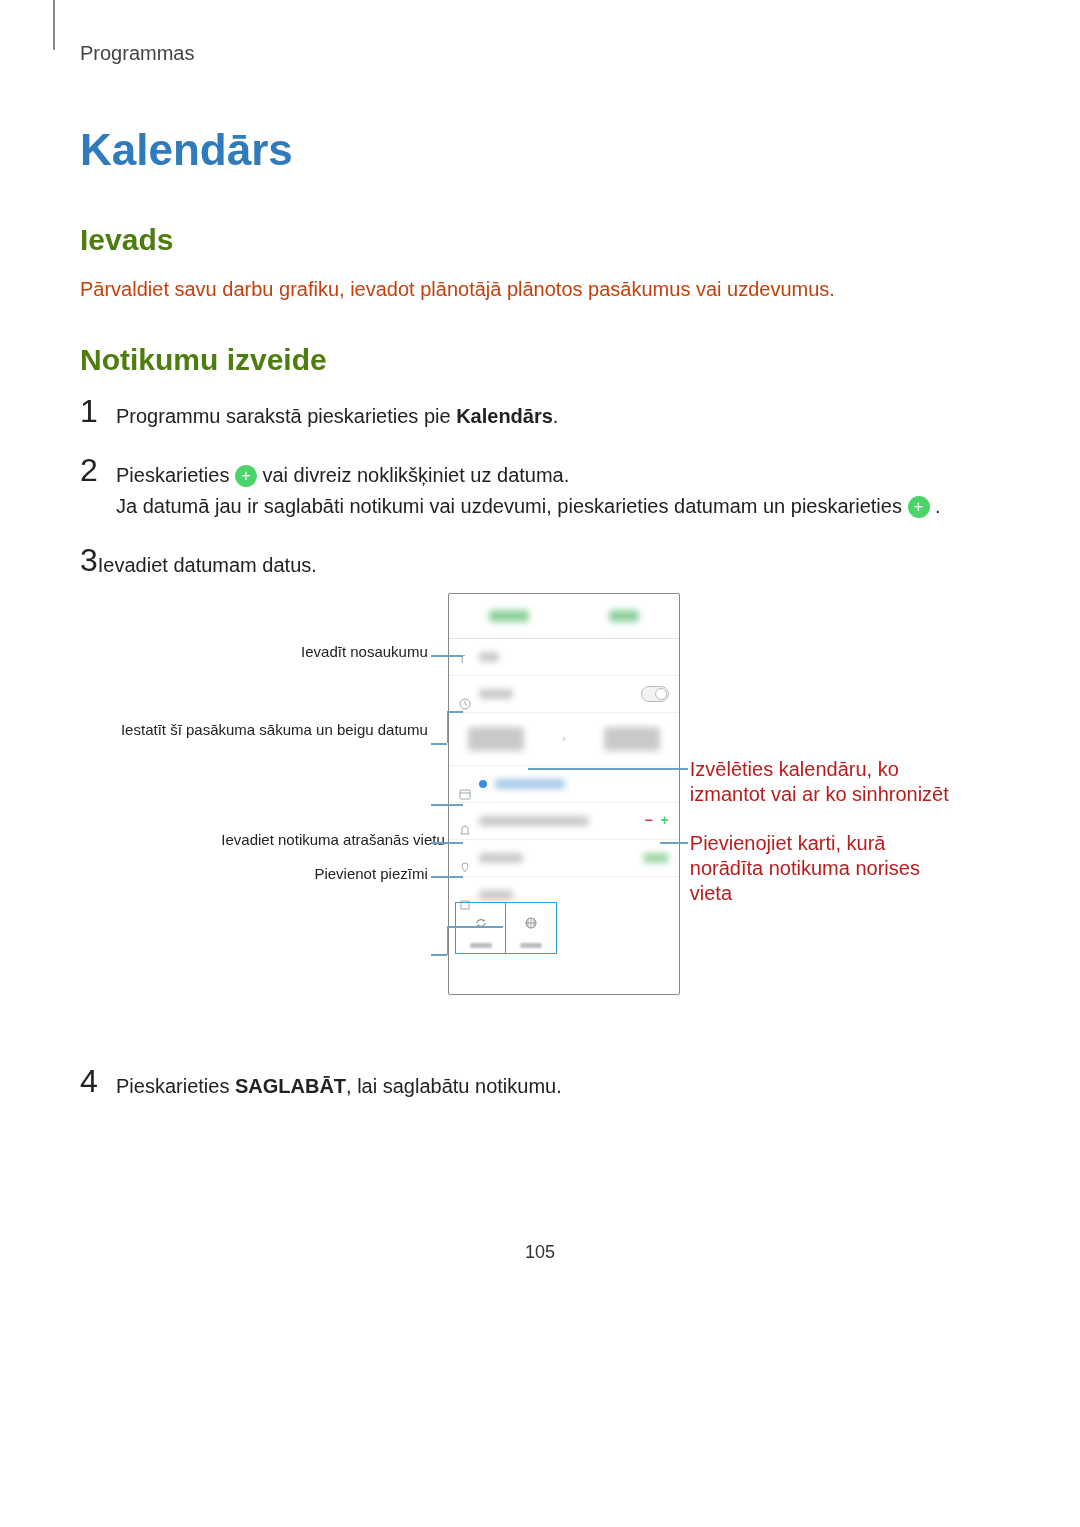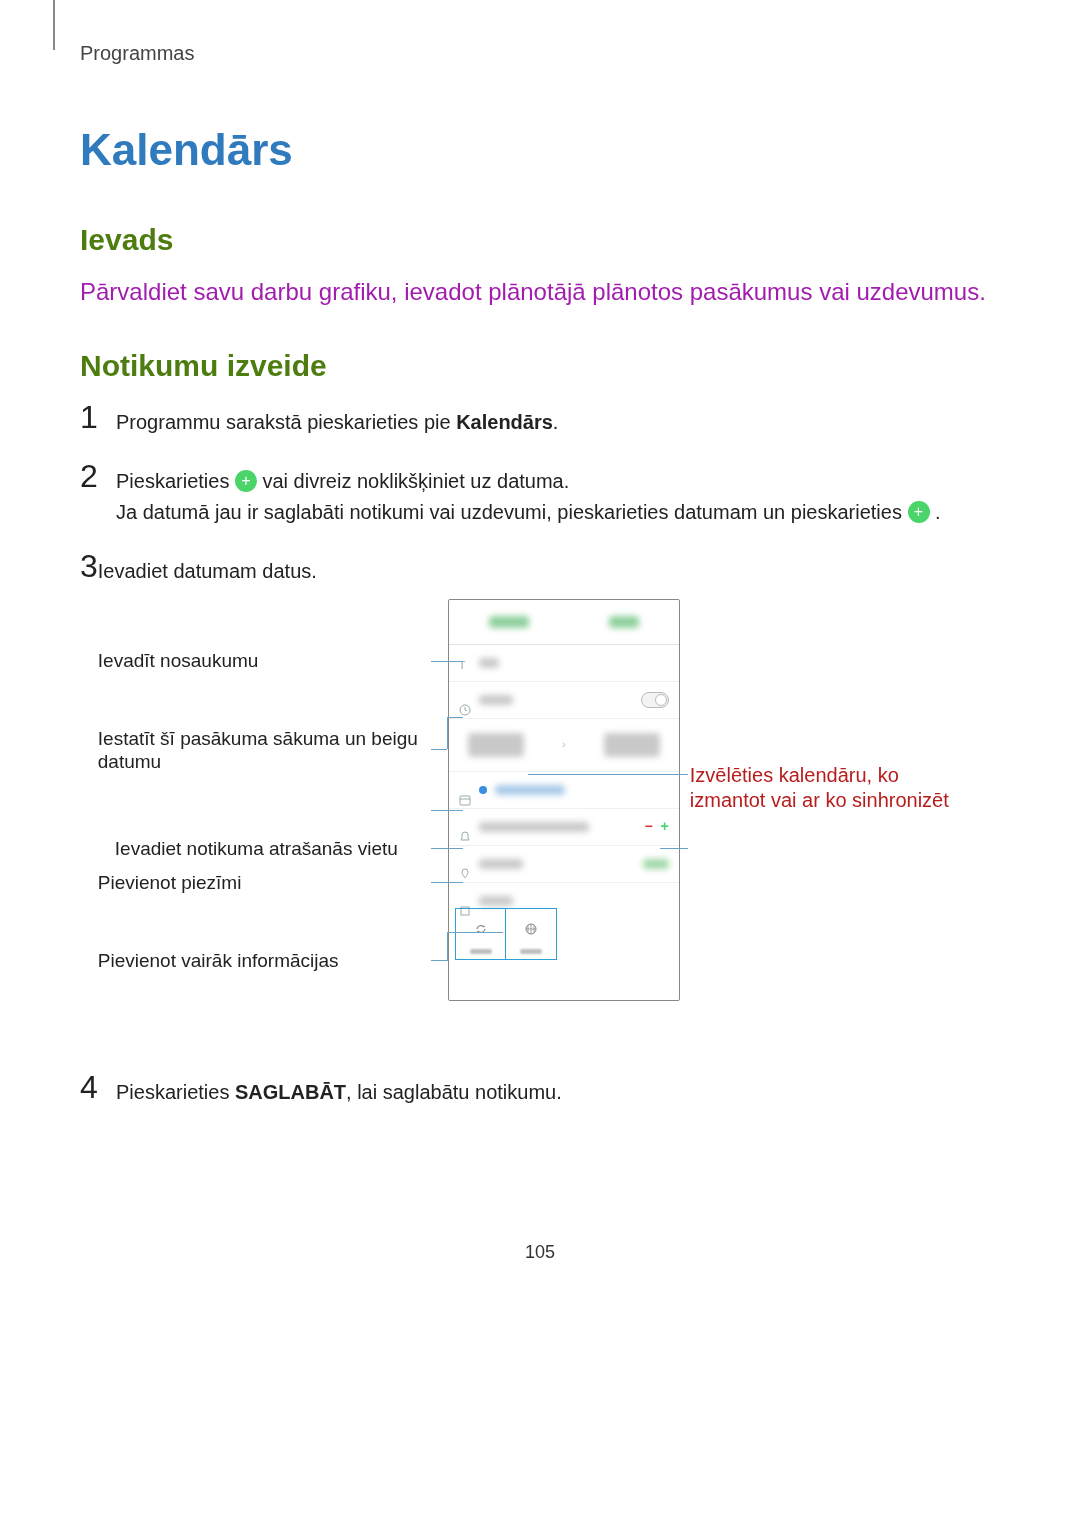--- a/index.html
+++ b/index.html
@@ -38,22 +38,22 @@
     color: #2f7bbd;
     margin: 0 0 48px 0;
   }
   .h2 {
     font-size: 30px;
     font-weight: bold;
     color: #4d7c0f;
     margin: 0 0 18px 0;
   }
   .para {
-    font-size: 24px;
-    color: #a21caf;
+    font-size: 20px;
+    color: #c2410c;
     margin: 0 0 40px 0;
     line-height: 1.4;
   }
   .steps {
     margin: 0;
     padding: 0;
   }
   .step {
     display: flex;
     align-items: flex-start;
@@ -183,22 +183,22 @@
   .more-label {
     width: 22px; height: 5px;
     background: #bdbdbd;
     border-radius: 2px;
     filter: blur(1px);
   }
 
   
   .callout-l {
     position: absolute;
-    text-align: left;
-    font-size: 19px;
+    text-align: right;
+    font-size: 15px;
     color: #222;
     line-height: 1.25;
   }
   .callout-r {
     position: absolute;
     text-align: left;
     font-size: 20px;
     color: #b91c1c;
     line-height: 1.25;
     width: 260px;
@@ -364,28 +364,28 @@
           <div class="lead" style="top:118px; left:349px; width:16px;"></div>
 
           <div class="lead" style="top:211px; left:333px; width:32px;"></div>
 
           <div class="callout-l" style="top:238px; left:17px; width:330px;">Ievadiet notikuma atrašanās vietu</div>
           <div class="lead" style="top:249px; left:333px; width:32px;"></div>
 
           <div class="callout-l" style="top:272px; left:0; width:330px;">Pievienot piezīmi</div>
           <div class="lead" style="top:283px; left:333px; width:32px;"></div>
 
-          <div class="callout-l" style="top:350px; left:0; width:330px;">Pievienot vairāk informācijas</div>
           <div class="lead" style="top:361px; left:333px; width:16px;"></div>
           <div style="position:absolute; top:333px; left:349px; width:1.5px; height:29px; background:#6aa2c8;"></div>
           <div class="lead" style="top:333px; left:349px; width:56px;"></div>
 
           <div class="callout-r" style="top:164px; left:592px;">Izvēlēties kalendāru, ko izmantot vai ar ko sinhronizēt</div>
           <div class="lead" style="top:175px; left:430px; width:160px;"></div>
 
+          <div class="callout-r" style="top:238px; left:592px;">Pievienojiet karti, kurā norādīta notikuma norises vieta</div>
           <div class="lead" style="top:249px; left:562px; width:28px;"></div>
         </div>
       </div>
     </div>
 
     <div class="step">
       <div class="step-num">4</div>
       <div class="step-body">
         <span>Pieskarieties </span><b>SAGLABĀT</b><span>, lai saglabātu notikumu.</span>
       </div>

